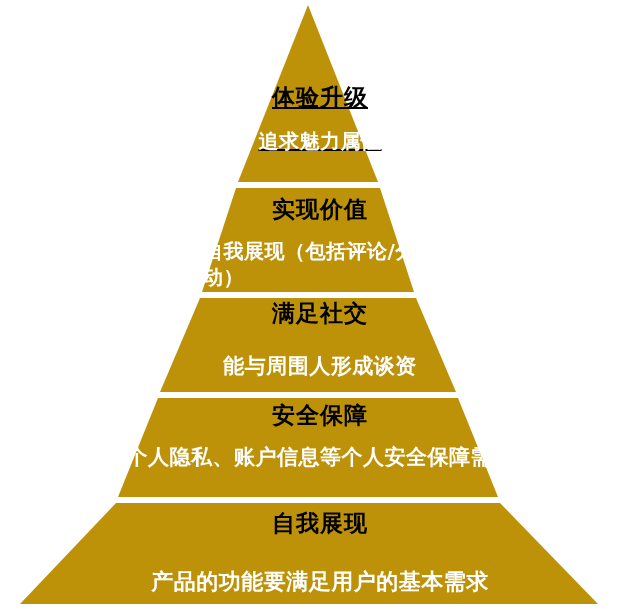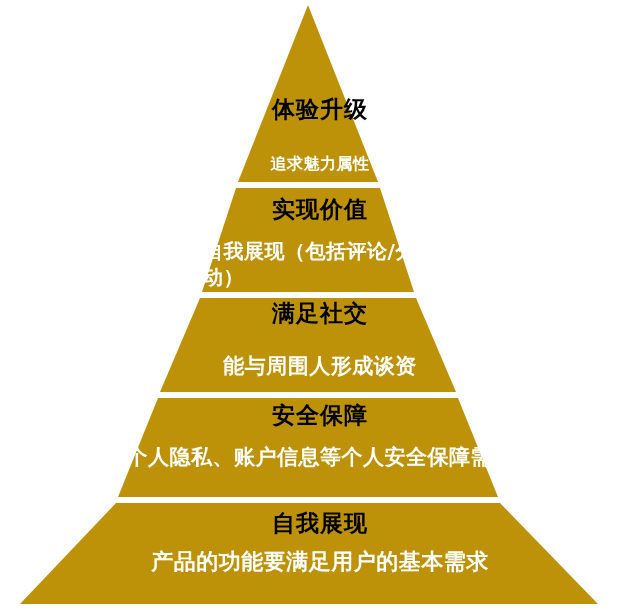--- a/index.html
+++ b/index.html
@@ -48,23 +48,23 @@
     letter-spacing: 1px;
     white-space: nowrap;
   }
   .tier-sub {
     color: #ffffff;
     font-weight: bold;
     letter-spacing: 0.5px;
   }
 
   
-  #tier-1-block { left: 170px; top: 98px; width: 300px; }
+  #tier-1-block { left: 170px; top: 86px; width: 300px; text-decoration: underline; }
   #tier-1-block .tier-title { font-size: 23px; }
-  #tier-1-block .tier-sub { font-size: 16px; margin-top: 35px; }
+  #tier-1-block .tier-sub { font-size: 20px; margin-top: 22px; }
 
   
   #tier-2-block { left: 170px; top: 198px; width: 300px; }
   #tier-2-block .tier-title { font-size: 23px; }
   #tier-2-block .tier-sub {
     font-size: 20px;
     margin-top: 18px;
     text-align: left;
     padding-left: 33px;
     line-height: 1.28;
@@ -76,21 +76,21 @@
   #tier-3-block .tier-sub { font-size: 21px; margin-top: 31px; }
 
   
   #tier-4-block { left: 80px; top: 404px; width: 480px; }
   #tier-4-block .tier-title { font-size: 23px; }
   #tier-4-block .tier-sub { font-size: 21px; margin-top: 20px; }
 
   
   #tier-5-block { left: 30px; top: 512px; width: 580px; }
   #tier-5-block .tier-title { font-size: 23px; }
-  #tier-5-block .tier-sub { font-size: 22px; margin-top: 16px; }
+  #tier-5-block .tier-sub { font-size: 22px; margin-top: 36px; }
 </style>
 </head>
 <body style="background: rgb(255, 255, 255);">
 
 <div id="pyramid-stage">
 
   <svg id="pyramid-svg" viewBox="0 0 640 616" xmlns="http://www.w3.org/2000/svg">
 
     <polygon points="308,5 378,182 238,182" fill="#BD9208"></polygon>
 

